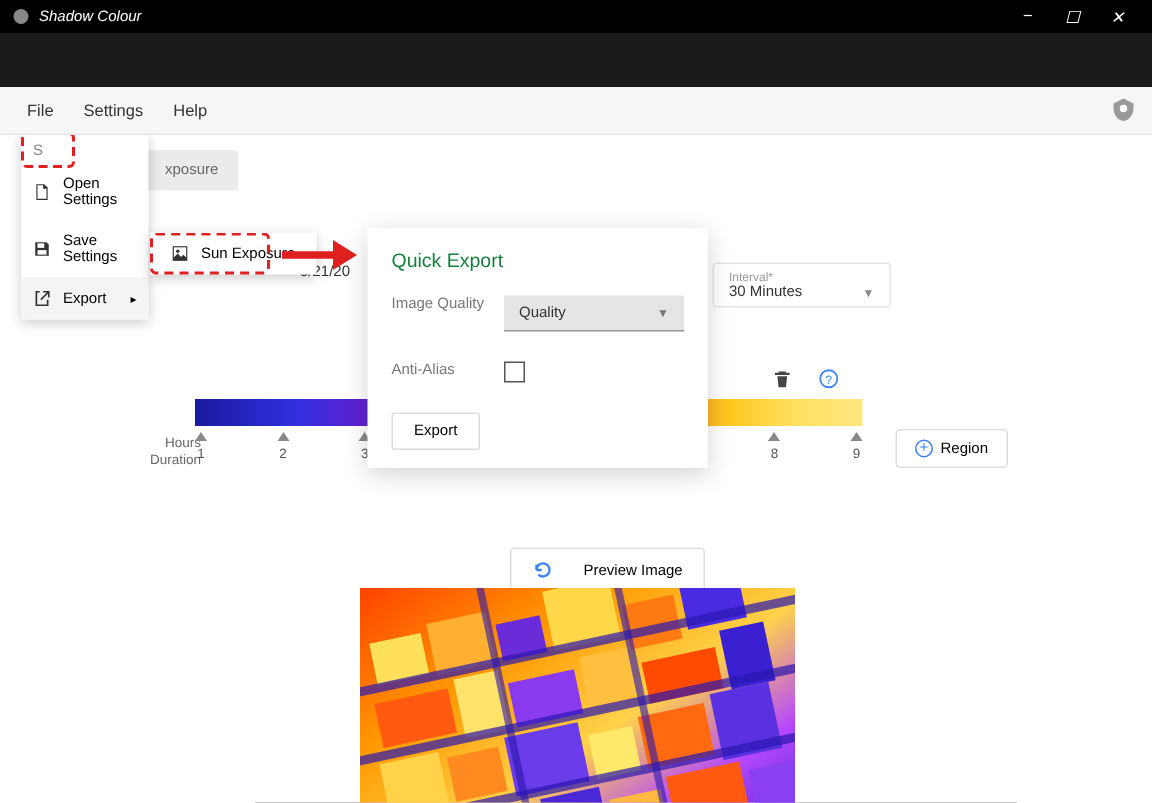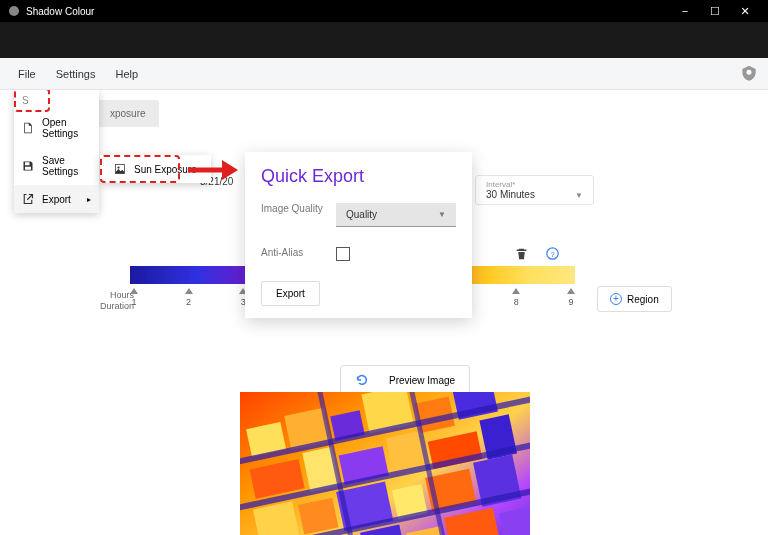--- a/index.html
+++ b/index.html
@@ -1,17 +1,17 @@
 <!DOCTYPE html>
 <html><head>
 <meta charset="utf-8">
 <style>
   * { box-sizing: border-box; margin: 0; padding: 0; font-family: 'Segoe UI', Arial, sans-serif; }
   body { width: 768px; height: 535px; background: #1a1a1a; overflow: hidden; position: relative; }
-  .titlebar { height: 22px; background: #000; display: flex; align-items: center; padding: 0 8px; color: #fff; font-size: 10px; }
+  .titlebar { height: 22px; background: #000; display: flex; align-items: center; padding: 0 8px; color: #fff; font-size: 10px; font-style: italic; }
   .titlebar-icon { width: 12px; height: 12px; margin-right: 6px; }
   .titlebar-spacer { flex: 1; }
   .titlebar-btn { width: 30px; height: 22px; display: flex; align-items: center; justify-content: center; color: #fff; font-size: 11px; }
   .menubar { height: 32px; background: #f5f6f7; border-bottom: 1px solid #e5e5e5; display: flex; align-items: center; padding: 0 8px; margin-top: 36px; }
   .menu-item { padding: 6px 10px; font-size: 11px; color: #333; cursor: pointer; }
   .menu-spacer { flex: 1; }
   .settings-icon { width: 22px; height: 22px; display: flex; align-items: center; justify-content: center; }
   .content { background: #fff; height: 481px; position: relative; overflow: hidden; }
   
   .file-highlight { position: absolute; left: 14px; top: -2px; width: 36px; height: 24px; border: 2px dashed #e02020; border-radius: 4px; z-index: 50; }
@@ -44,21 +44,21 @@
   .ticks { position: absolute; left: 130px; top: 198px; width: 445px; display: flex; justify-content: space-between; font-size: 9px; color: #555; }
   .tick { display: flex; flex-direction: column; align-items: center; }
   .tick-tri { width: 0; height: 0; border-left: 4px solid transparent; border-right: 4px solid transparent; border-bottom: 6px solid #888; margin-bottom: 3px; }
   
   .region-btn { position: absolute; left: 597px; top: 196px; padding: 6px 12px; border: 1px solid #ddd; border-radius: 3px; font-size: 10px; display: flex; align-items: center; gap: 5px; background: #fff; }
   .plus-circle { width: 12px; height: 12px; border: 1px solid #3b82f6; border-radius: 50%; display: flex; align-items: center; justify-content: center; color: #3b82f6; font-size: 10px; line-height: 1; }
   
   .preview-btn { position: absolute; left: 340px; top: 275px; padding: 7px 14px; border: 1px solid #ddd; border-radius: 3px; font-size: 10px; display: flex; align-items: center; gap: 20px; background: #fff; }
   
   .quick-export { position: absolute; left: 245px; top: 62px; width: 227px; background: #fff; box-shadow: 0 4px 16px rgba(0,0,0,0.18); padding: 14px 16px 12px; z-index: 60; }
-  .qe-title { font-size: 18px; color: #6d28d9; margin-bottom: 16px; }
+  .qe-title { font-size: 13px; color: #15803d; margin-bottom: 16px; }
   .qe-row { display: flex; margin-bottom: 20px; font-size: 10px; color: #777; }
   .qe-label { width: 75px; }
   .qe-select { flex: 1; background: #e5e5e5; padding: 6px 10px; display: flex; justify-content: space-between; align-items: center; border-bottom: 1px solid #999; font-size: 10px; color: #333; }
   .qe-check { width: 14px; height: 14px; border: 1.5px solid #555; }
   .qe-export-btn { padding: 6px 14px; border: 1px solid #ddd; background: #fff; border-radius: 2px; font-size: 10px; cursor: pointer; }
   
   .preview-img { position: absolute; left: 240px; top: 302px; width: 290px; height: 179px; overflow: hidden; }
   .preview-img svg { width: 100%; height: 100%; }
 </style>
 </head>

